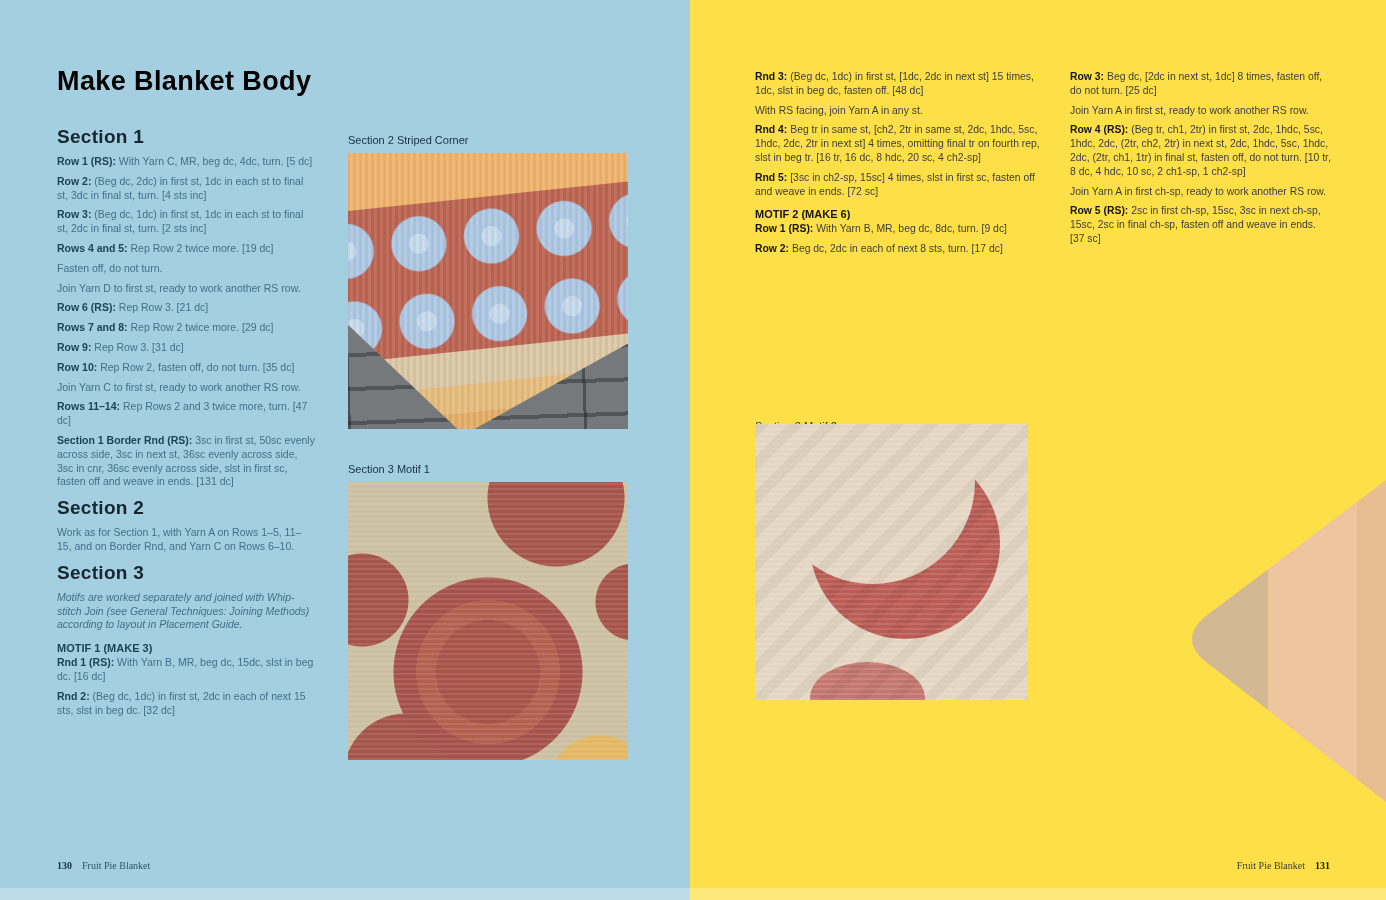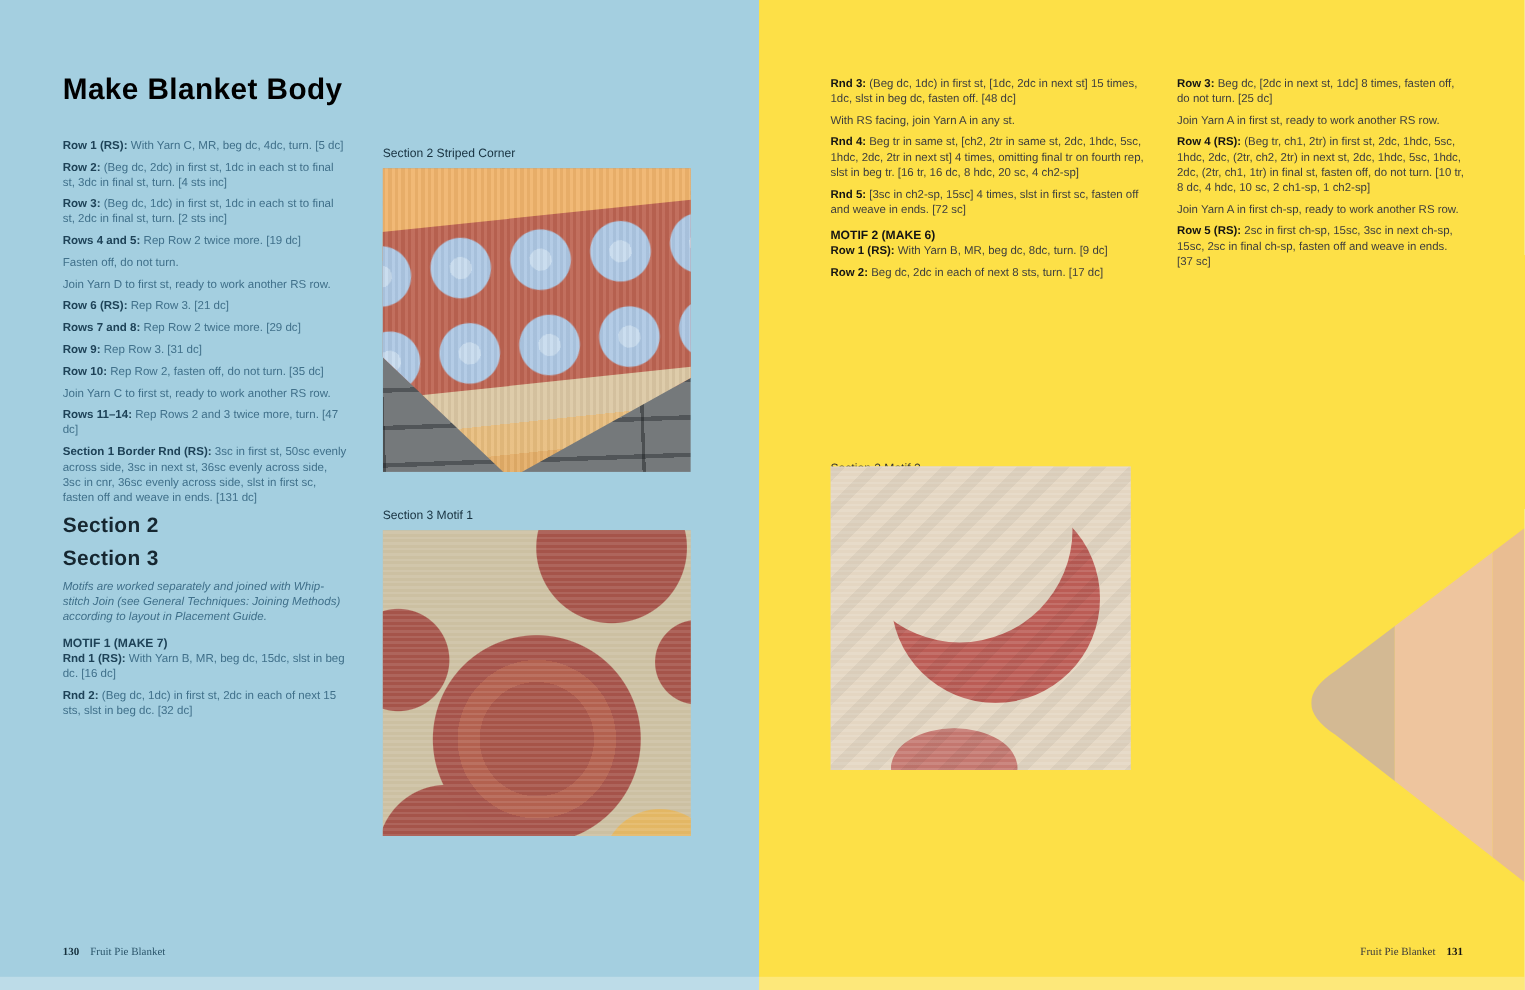--- a/index.html
+++ b/index.html
@@ -89,20 +89,21 @@
     background:rgba(255,255,255,.28);}
 </style>
 </head>
 <body>
 
 <div class="page left-page">
 
   <div class="lp-title">Make Blanket Body</div>
 
   <div class="lp-textcol">
+    <div class="h-section">Section 1</div>
     <div>
 
         <p class="para"><strong>Row 1 (RS): </strong><span>With Yarn C, MR, beg dc, 4dc, turn. [5 dc]</span></p>
 
         <p class="para"><strong>Row 2: </strong><span>(Beg dc, 2dc) in first st, 1dc in each st to final st, 3dc in final st, turn. [4 sts inc]</span></p>
 
         <p class="para"><strong>Row 3: </strong><span>(Beg dc, 1dc) in first st, 1dc in each st to final st, 2dc in final st, turn. [2 sts inc]</span></p>
 
         <p class="para"><strong>Rows 4 and 5: </strong><span>Rep Row 2 twice more. [19 dc]</span></p>
 
@@ -119,24 +120,28 @@
         <p class="para"><strong>Row 10: </strong><span>Rep Row 2, fasten off, do not turn. [35 dc]</span></p>
 
         <p class="para"><span>Join Yarn C to first st, ready to work another RS row.</span></p>
 
         <p class="para"><strong>Rows 11–14: </strong><span>Rep Rows 2 and 3 twice more, turn. [47 dc]</span></p>
 
         <p class="para"><strong>Section 1 Border Rnd (RS): </strong><span>3sc in first st, 50sc evenly across side, 3sc in next st, 36sc evenly across side, 3sc in cnr, 36sc evenly across side, slst in first sc, fasten off and weave in ends. [131 dc]</span></p>
       </div>
 
     <div class="h-section spaced">Section 2</div>
+    <div>
+
+        <p class="para"><span>Work as for Section 1, with Yarn A on Rows 1–5, 11–15, and on Border Rnd, and Yarn C on Rows 6–10.</span></p>
+      </div>
 
     <div class="h-section spaced">Section 3</div>
     <p class="para italic">Motifs are worked separately and joined with Whip-stitch Join (see General Techniques: Joining Methods) according to layout in Placement Guide.</p>
-    <div class="h-motif">MOTIF 1 (MAKE 7)</div>
+    <div class="h-motif">MOTIF 1 (MAKE 3)</div>
     <div>
 
         <p class="para"><strong>Rnd 1 (RS): </strong><span>With Yarn B, MR, beg dc, 15dc, slst in beg dc. [16 dc]</span></p>
 
         <p class="para"><strong>Rnd 2: </strong><span>(Beg dc, 1dc) in first st, 2dc in each of next 15 sts, slst in beg dc. [32 dc]</span></p>
       </div>
   </div>
 
   <div class="lp-photocol">
     <div class="caption">Section 2 Striped Corner</div>

